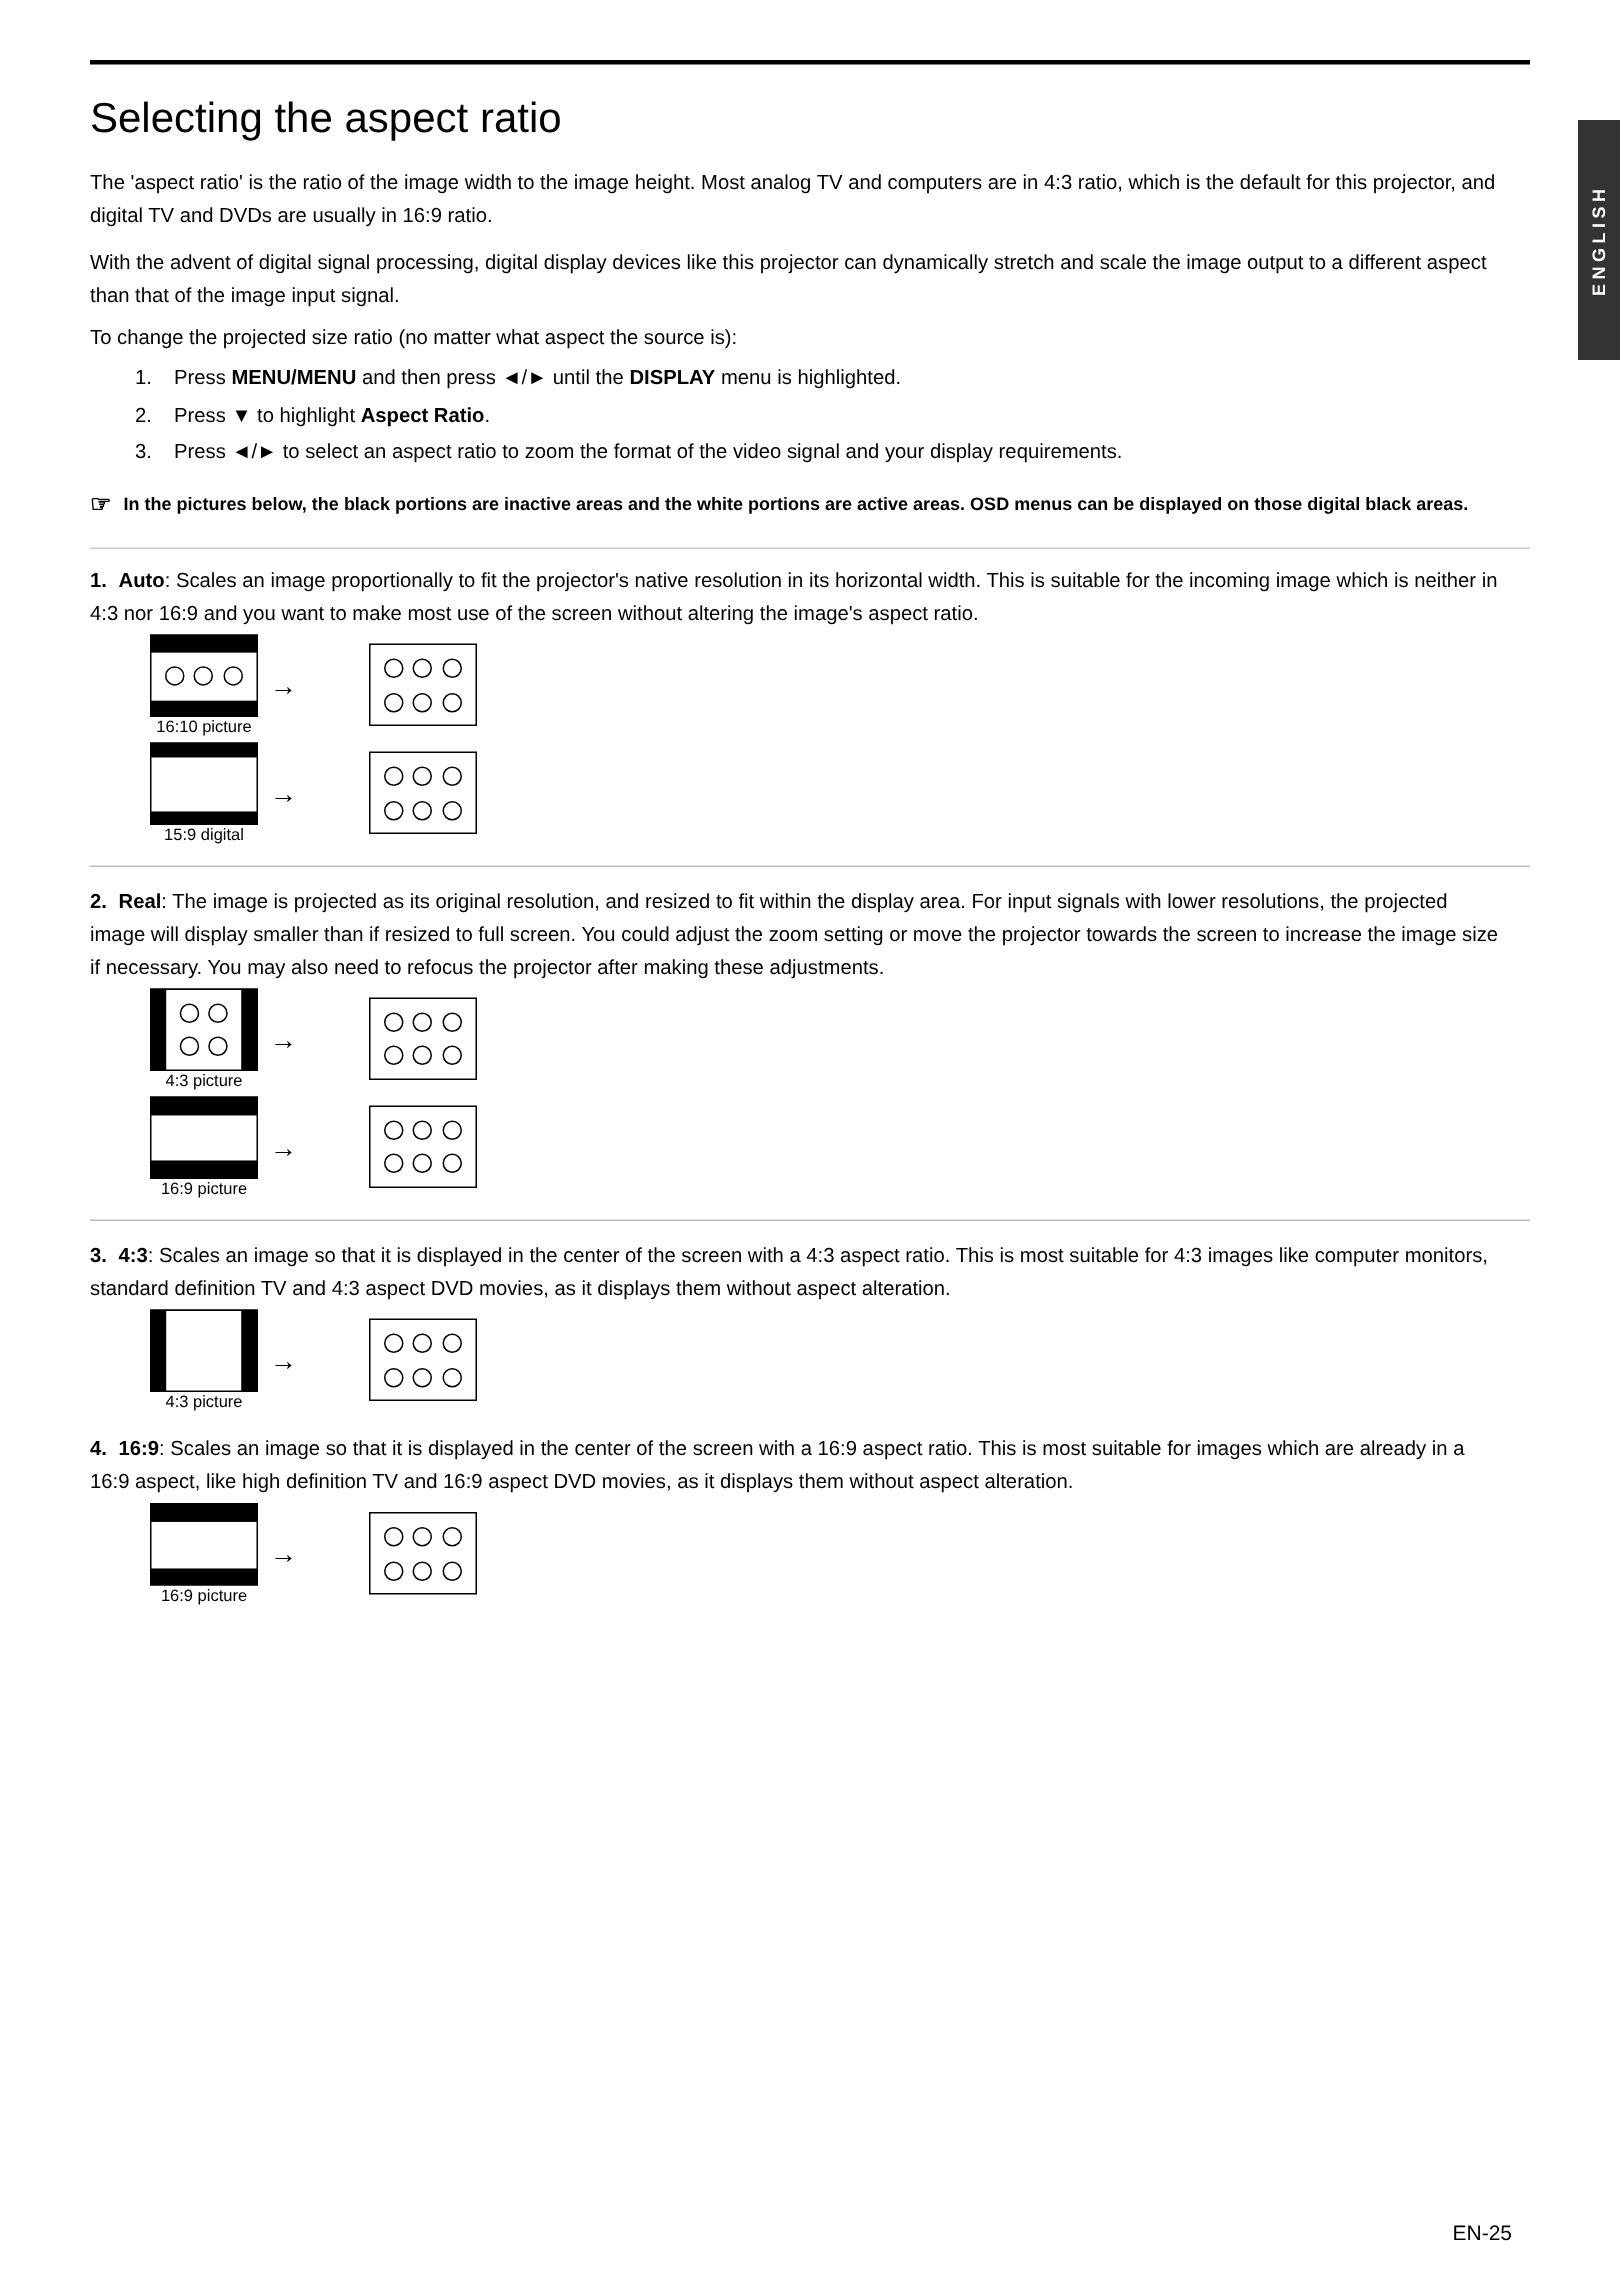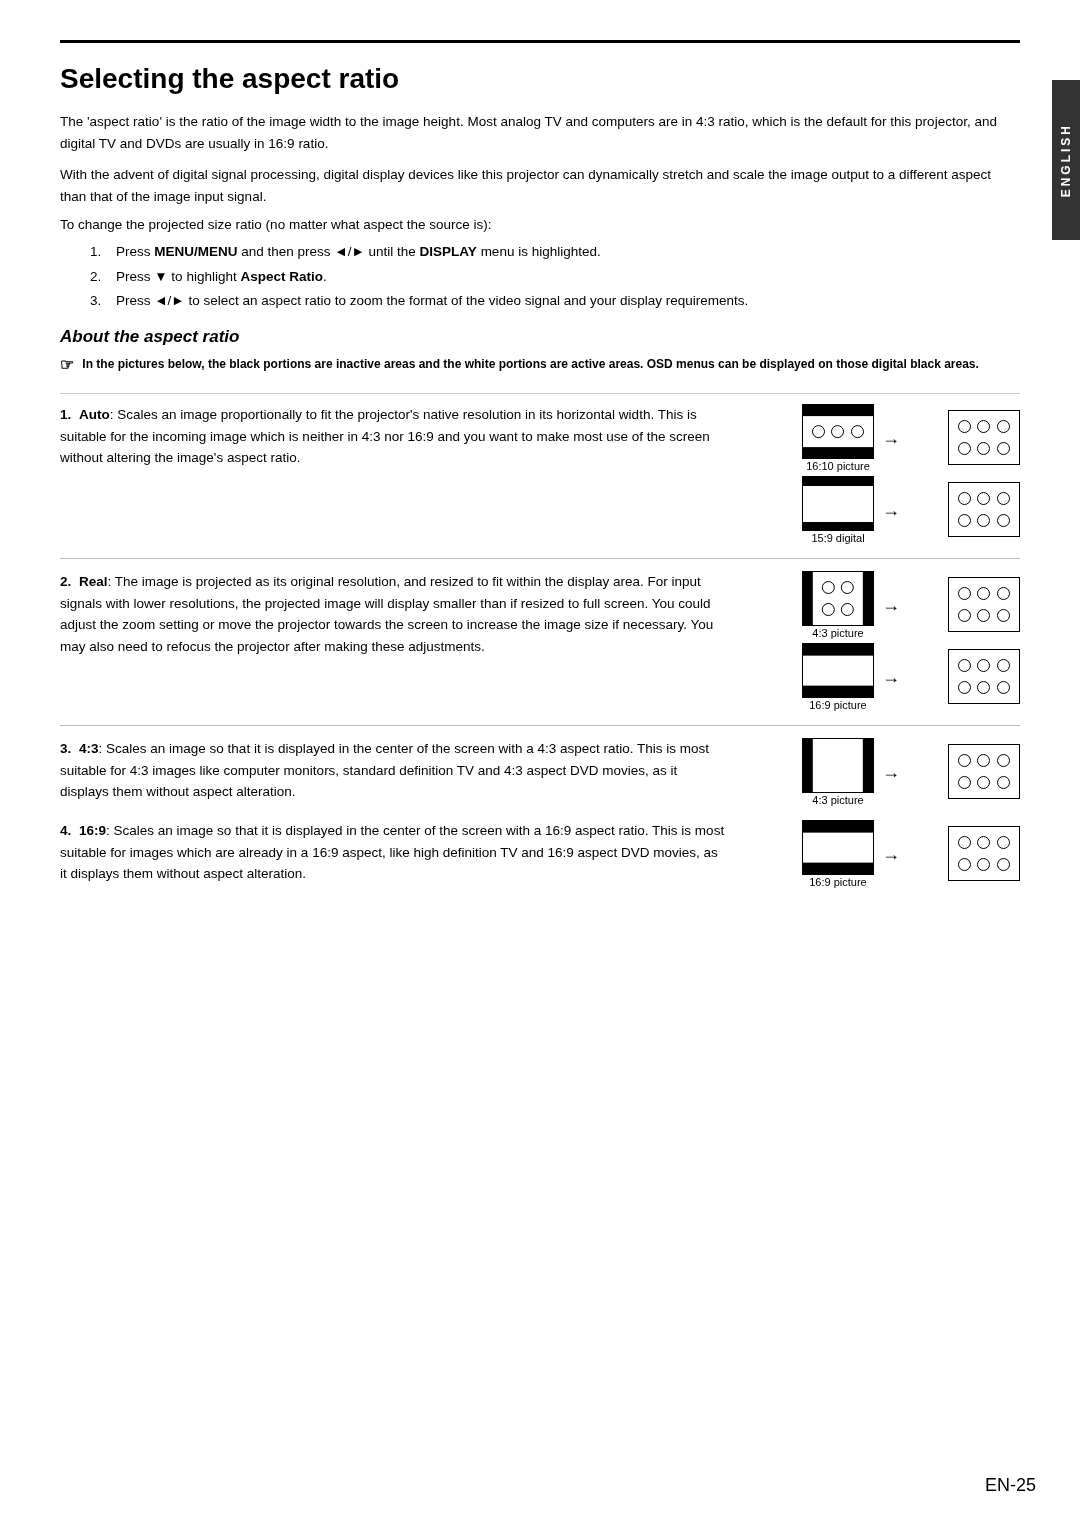--- a/index.html
+++ b/index.html
@@ -39,21 +39,21 @@
       letter-spacing: 3px;
     }
     .top-border {
       width: 100%;
       height: 3px;
       background: #000;
       margin-bottom: 20px;
     }
     h1 {
       font-size: 28px;
-      font-weight: bold;
+      font-weight: normal;
       margin-bottom: 16px;
       font-family: Arial, Helvetica, sans-serif;
     }
     .intro-text {
       font-size: 13.5px;
       line-height: 1.6;
       margin-bottom: 10px;
     }
     .steps-intro {
       font-size: 13.5px;
@@ -102,21 +102,22 @@
       background: #ccc;
       margin: 10px 0;
     }
     .aspect-items {
       margin-top: 10px;
     }
     .aspect-item {
       display: flex;
       align-items: flex-start;
       margin-bottom: 14px;
-      gap: 16px;
+      gap: 4px;
+      flex-direction: column;
     }
     .aspect-item-text {
       flex: 1;
       font-size: 13.5px;
       line-height: 1.6;
       padding-right: 20px;
     }
     .aspect-item-text .item-num {
       font-weight: bold;
       margin-right: 4px;
@@ -241,22 +242,22 @@
       position: absolute;
       width: 100%;
       height: 58%;
       background: #fff;
       top: 50%;
       transform: translateY(-50%);
     }
     .page-footer {
       position: absolute;
       bottom: 30px;
-      right: 44px;
-      font-size: 18px;
+      right: 72px;
+      font-size: 14px;
     }
     
     .section-divider {
       width: 100%;
       height: 1px;
       background: #bbb;
       margin: 12px 0;
     }
   </style>
 </head>
@@ -284,21 +285,20 @@
     <li>
       <span class="step-num">2.</span>
       <span>Press ▼ to highlight <strong>Aspect Ratio</strong>.</span>
     </li>
     <li>
       <span class="step-num">3.</span>
       <span>Press ◄/► to select an aspect ratio to zoom the format of the video signal and your display requirements.</span>
     </li>
   </ol>
 
-  <h2>About the aspect ratio</h2>
 
   <div class="note-box">
     <span class="note-icon">☞</span>
     <span>In the pictures below, the black portions are inactive areas and the white portions are active areas. OSD menus can be displayed on those digital black areas.</span>
   </div>
 
   <div class="divider-line"></div>
 
   <div class="aspect-items">
 

